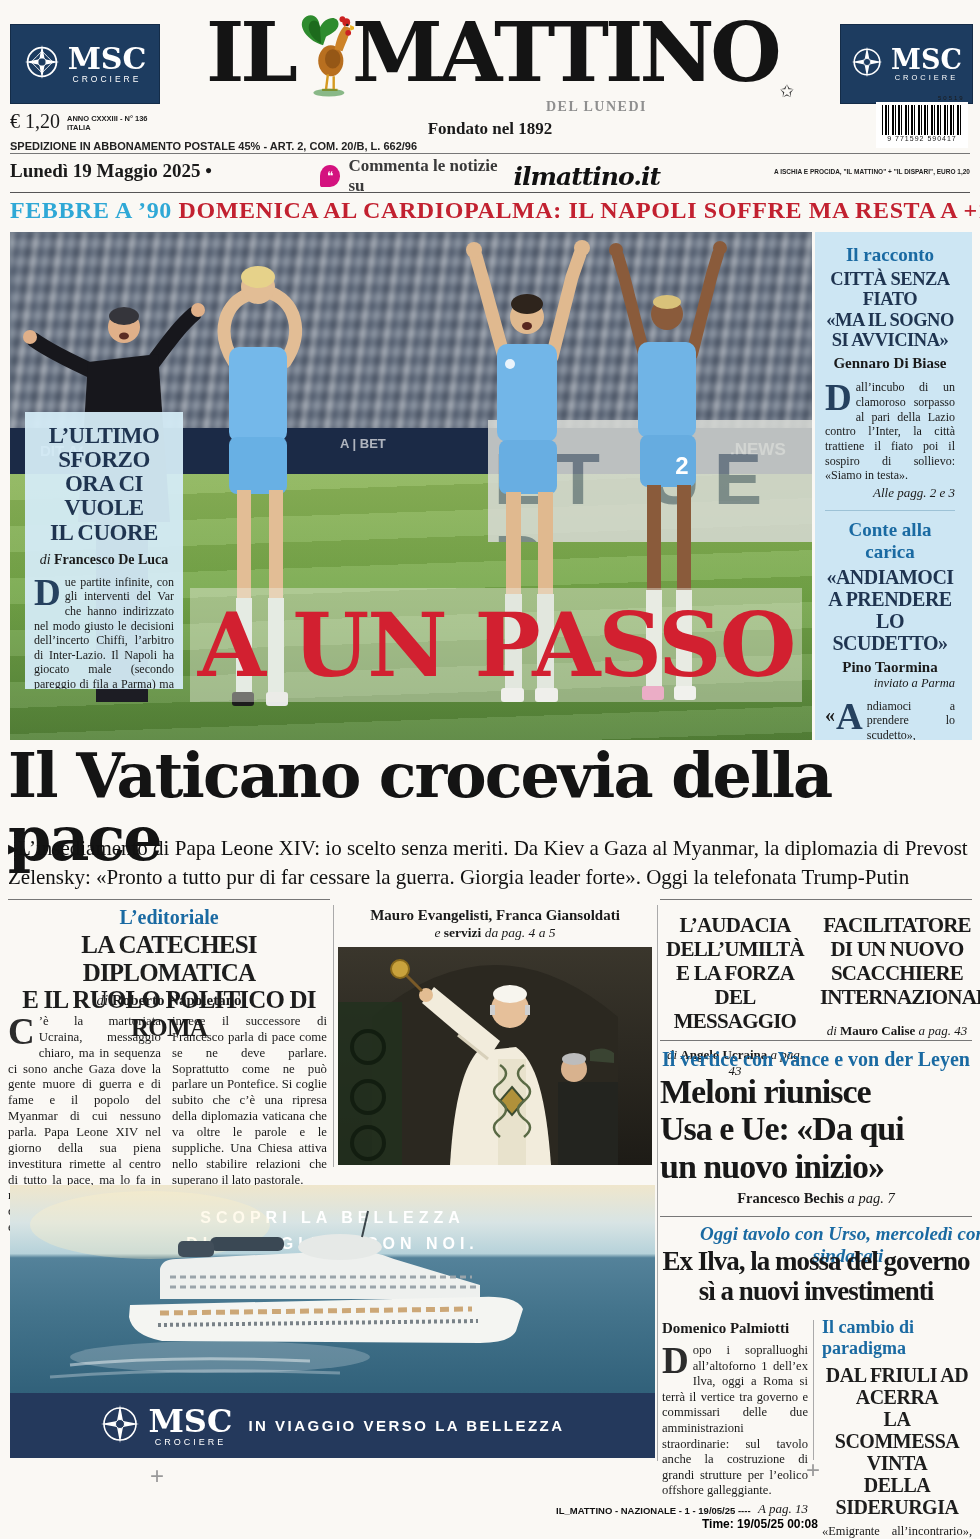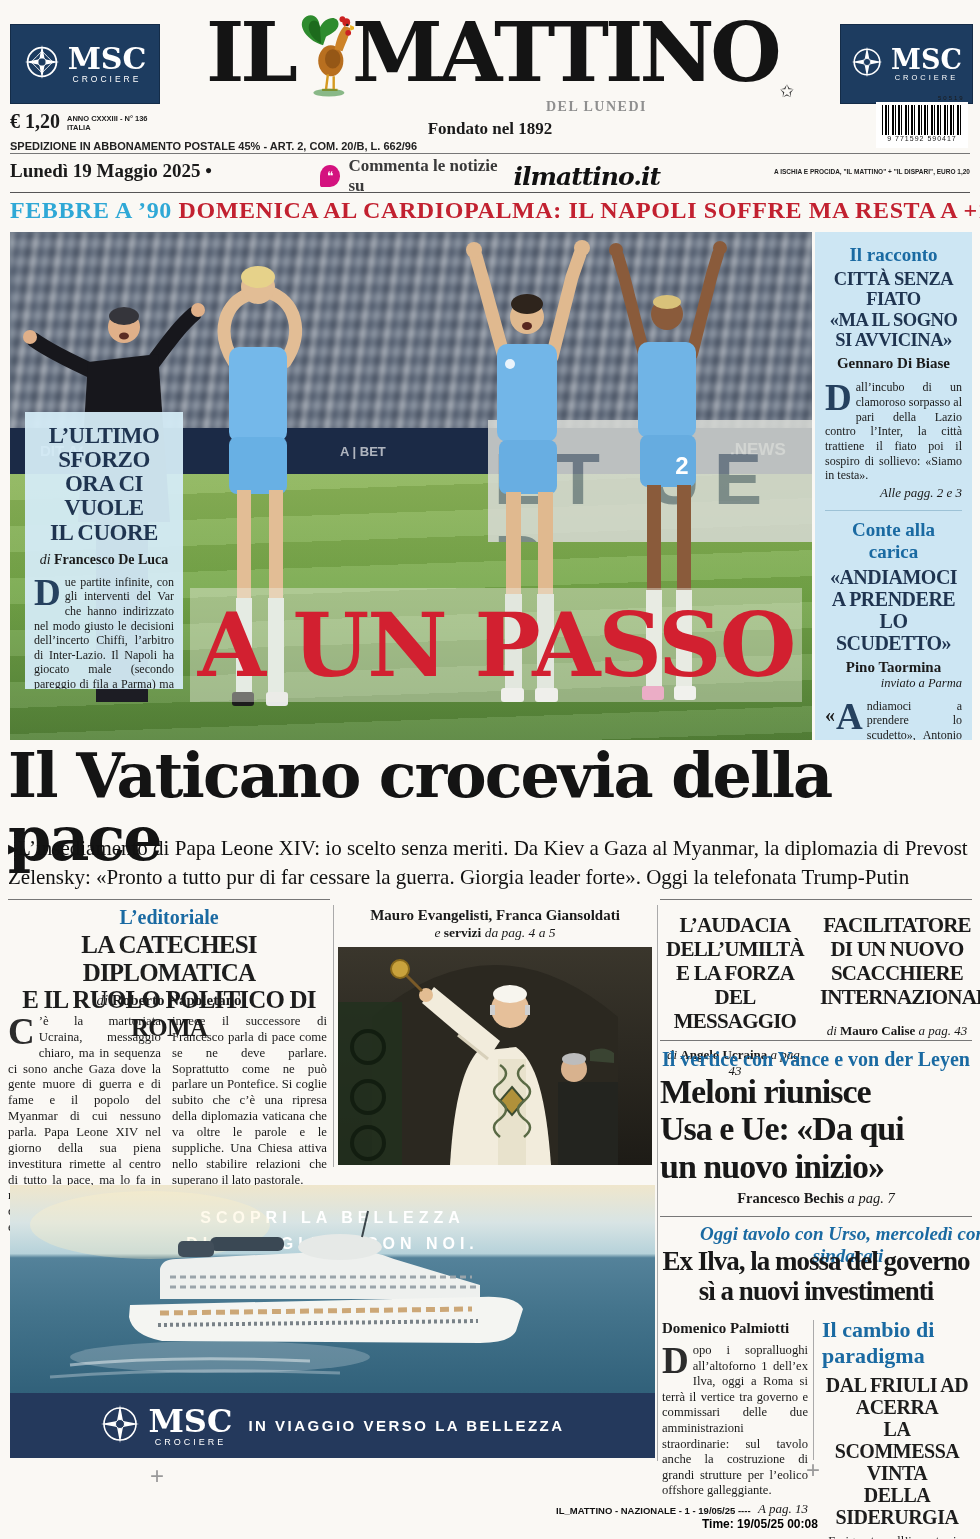--- a/index.html
+++ b/index.html
@@ -16,21 +16,21 @@
   .msc-sub  { font-family:"Liberation Sans", sans-serif; letter-spacing:3px; text-align:center; }
   .masthead { left:158px; top:8px; width:684px; height:104px; display:flex;
               justify-content:center; align-items:flex-start; }
   .mh-word { font-family:"DejaVu Serif", serif; font-weight:bold; font-size:82px;
              letter-spacing:-4px; line-height:1.08; color:#141414; }
   .mh-star { font-size:17px; color:#333; align-self:flex-end; margin:0 0 10px 2px; }
   .edition { left:546px; top:99px; font-weight:bold; font-size:14px; letter-spacing:1.5px;
              color:#8f8f8f; font-family:"Liberation Serif", serif; }
   .fondato { left:0; top:119px; width:980px; text-align:center; font-weight:bold; font-size:17px; }
   .price-row { left:10px; top:110px; display:flex; gap:7px; align-items:flex-start; }
-  .price { font-weight:bold; font-size:20px; }
+  .price { font-weight:normal; font-size:20px; }
   .anno-col { font-family:"Liberation Sans", sans-serif; font-size:7.5px; line-height:1.25;
               padding-top:4px; font-weight:bold; color:#222; }
   .sped { left:10px; top:140px; font-family:"Liberation Sans", sans-serif; font-size:11px;
           font-weight:bold; color:#222; }
   .barcode-wrap { left:876px; top:102px; width:92px; height:46px; background:#fff; text-align:center; }
   .barcode-bars { margin:3px 6px 0 6px; height:30px;
     background:repeating-linear-gradient(90deg,#000 0 1px,#fff 1px 3px,#000 3px 5px,#fff 5px 6px,
       #000 6px 7px,#fff 7px 10px,#000 10px 12px,#fff 12px 13px); }
   .barcode-num { font-family:"Liberation Sans", sans-serif; font-size:7px; letter-spacing:1px; }
   .bc-small { left:938px; top:95px; font-family:"Liberation Sans", sans-serif; font-size:6px; letter-spacing:2px; }
@@ -87,21 +87,21 @@
   .lbox-body { margin-top:7px; font-size:12px; line-height:1.22; text-align:justify; }
   .tail-r { display:block; text-align:right; font-style:italic; font-size:13px; margin-top:2px; }
 
   .dropcap { float:left; font-weight:bold; font-size:37px; line-height:0.82; padding:3px 4px 0 0;
              color:#25415f; }
   .dc-dark { color:#2c2c2c; }
   .quote-pre { float:left; font-size:20px; font-weight:bold; line-height:1.6; padding-right:1px; }
 
   
   .rail { left:815px; top:232px; width:157px; height:508px; background:#cde6f3;
-          padding:12px 10px 6px 10px; overflow:hidden; }
+          padding:12px 17px 6px 10px; overflow:hidden; }
   .kicker { color:#1a6aa2; font-weight:bold; text-align:center; }
   .rail .kicker { font-size:19px; }
   .rail-title { text-align:center; font-weight:bold; color:#1f3450; font-size:18.5px;
                 line-height:1.1; letter-spacing:-0.5px; margin-top:3px; }
   .rail-by { text-align:center; font-weight:bold; font-size:15px; margin-top:5px; }
   .rail-by-sub { text-align:right; font-style:italic; font-size:12.5px; }
   .rail-body { margin-top:8px; font-size:12px; line-height:1.22; text-align:justify; }
   .rail-hr { border:0; border-top:1px solid #9dc2d6; margin:9px 0 8px 0; }
 
   
@@ -137,21 +137,21 @@
                font-size:34px; line-height:1.1; letter-spacing:-1px; color:#181818; }
   .mel-by { left:660px; top:1190px; width:312px; text-align:center; font-size:14.5px; }
   .mel-by .nm { font-weight:bold; }
 
   .ex-kicker { left:692px; top:1223px; width:312px; font-size:19px;font-style:italic; }
   .ex-title { left:656px; top:1246px; width:320px; text-align:center; font-weight:bold;
               font-size:27px; line-height:1.12; letter-spacing:-1px; color:#181818; }
   .ex-left { left:662px; top:1320px; width:146px; }
   .ex-name { font-weight:bold; font-size:15px; margin-bottom:6px; }
   .para { left:822px; top:1317px; width:150px; }
-  .para .kicker { font-size:22px; text-align:left; }
+  .para .kicker { font-size:18px; text-align:left; }
   .para-title { text-align:center; font-weight:bold; font-size:20px; line-height:1.1;
                 letter-spacing:-0.5px; color:#1d1d1d; margin-top:5px; }
   .para-body { margin-top:6px; font-size:12.4px; line-height:1.24; text-align:justify; }
 
   .crop { color:#999; font-size:24px; font-weight:100; font-family:"Liberation Sans", sans-serif; }
 
   
   .ad { left:10px; top:1185px; width:645px; height:273px; overflow:hidden; }
   .ad-photo { position:relative; width:100%; height:208px;
     background:linear-gradient(180deg,#efe6cc 0%,#d8e4e4 18%,#b6d2da 33%,#54829a 35%,#44748c 60%,#31617a 100%); }
@@ -254,21 +254,21 @@
   <div class="abs rule" style="left:10px;top:192px;width:960px;background:#555;"></div>
 
   <div class="abs banner">
     <span class="k">FEBBRE A ’90</span><span class="h"> DOMENICA AL CARDIOPALMA: IL NAPOLI SOFFRE MA RESTA A +1 SULL’INTER</span>
   </div>
 
   <div class="abs photo">
     <div class="crowd"></div>
     <div class="boards">
       <span style="left:30px;top:14px;font-size:15px;">DIT AGRIC</span>
-      <span style="left:330px;top:16px;font-size:13px;">A | BET</span>
+      <span style="left:330px;top:8px;font-size:13px;">A | BET</span>
       <span style="left:720px;top:12px;font-size:17px;">.NEWS</span>
     </div>
     <div class="grass"></div>
     <div class="led">
       <span>ET UE P</span>
     </div>
     <svg class="players" viewBox="0 0 802 508">
 
       <g>
         <path d="M24,108 C38,118 58,128 84,140" stroke="#17171c" stroke-width="15" fill="none" stroke-linecap="round"></path>

